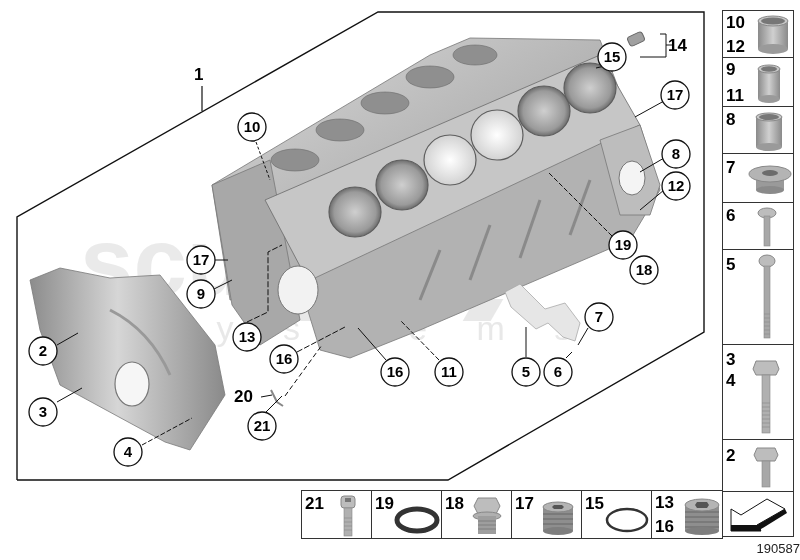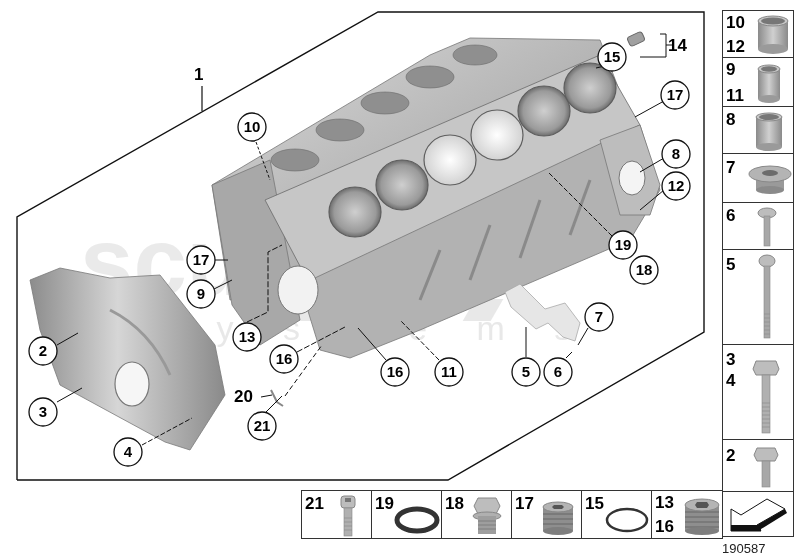--- a/index.html
+++ b/index.html
@@ -3,21 +3,21 @@
 <meta charset="utf-8">
 <style>
   html, body { margin: 0; padding: 0; background: #ffffff; }
   body { width: 800px; height: 560px; position: relative; overflow: hidden; font-family: "Liberation Sans", sans-serif; color: #000; }
   #stage { position: absolute; left: 0; top: 0; width: 800px; height: 560px; }
   svg text { font-family: "Liberation Sans", sans-serif; }
   .callout-num { font-weight: bold; font-size: 15px; }
   .plain-num { font-weight: bold; font-size: 17px; }
   .side-cell, .bottom-cell { position: absolute; border: 1px solid #333; box-sizing: border-box; background: #fff; }
   .cell-label { position: absolute; font-weight: bold; font-size: 17px; line-height: 17px; color: #000; }
-  .ref-number { position: absolute; left: 722px; top: 541px; width: 78px; text-align: left; font-size: 13px; color: #222; }
+  .ref-number { position: absolute; left: 722px; top: 541px; width: 78px; text-align: right; font-size: 13px; color: #222; }
 </style>
 </head>
 <body>
 
 <div id="stage">
   <svg width="800" height="560" viewBox="0 0 800 560" xmlns="http://www.w3.org/2000/svg">
     <defs>
       <linearGradient id="metal" x1="0" y1="0" x2="1" y2="1">
         <stop offset="0" stop-color="#d9d9d9"></stop>
         <stop offset="0.5" stop-color="#b4b4b4"></stop>

